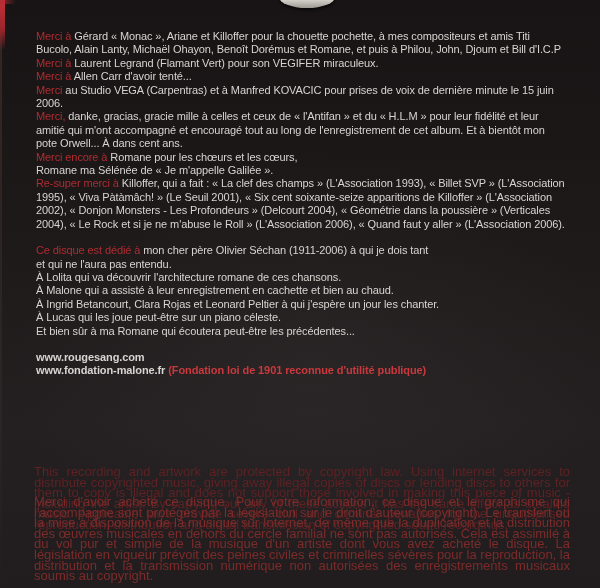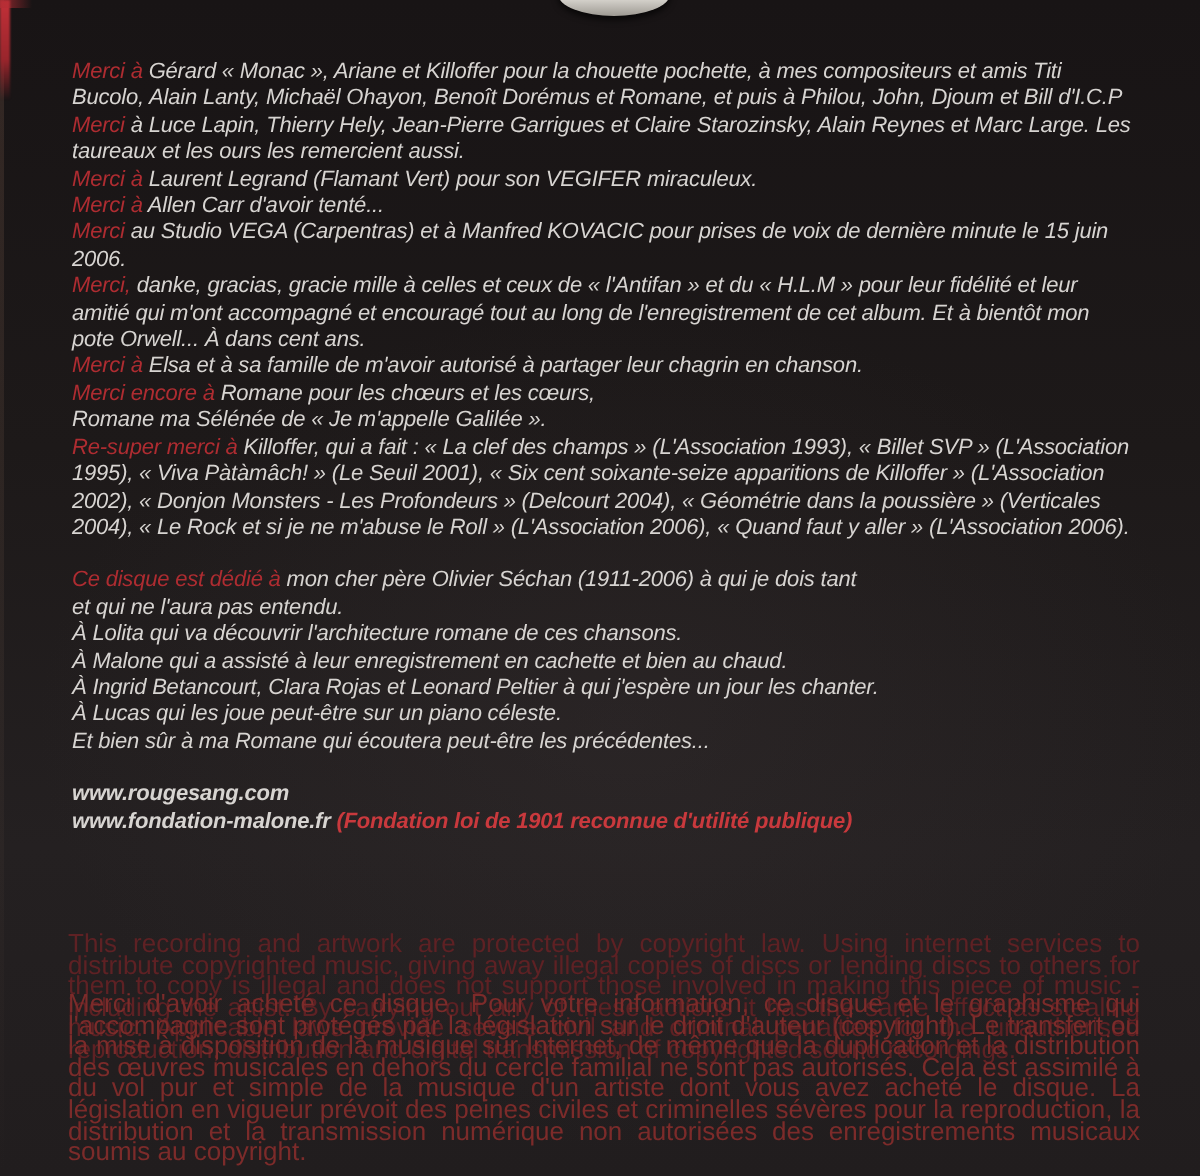--- a/index.html
+++ b/index.html
@@ -26,21 +26,21 @@
   .disc-arc{
     position:absolute;left:279px;top:-14px;width:56px;height:22px;border-radius:50%;
     background:linear-gradient(180deg,#ffffff 20%, #d8d5cf 60%, #9e9a93 100%);
     box-shadow:0 2px 3px rgba(0,0,0,.65);
   }
   .credits{
     position:absolute;left:36px;top:30px;width:532px;
     font-size:11px;line-height:13.4px;letter-spacing:-0.1px;
     color:#d7d4d1;
   }
-  .para{margin:0;white-space:pre-line;font-style:italic;}
+  .para{margin:0;white-space:pre-line;}
   .para.gap{margin-top:13px;}
   .para.bold{font-weight:bold;}
   .fineprint{
     position:absolute;left:34px;width:536px;
     font-size:13px;line-height:10.6px;letter-spacing:0;
     text-align:justify;
   }
   .fineprint.en{top:467px;color:#5e2124;}
   .fineprint.fr{top:497px;color:#7c2b2a;}
 </style>
@@ -48,26 +48,24 @@
 <body>
 
 <div class="screen">
   <div class="scan-edge-left"></div>
   <div class="red-smudge"></div>
   <div class="red-smudge-top"></div>
   <div class="disc-arc"></div>
 
   <div class="credits">
       <p class="para"><span style="color: rgb(174, 44, 49);">Merci à </span><span>Gérard « Monac », Ariane et Killoffer pour la chouette pochette, à mes compositeurs et amis Titi Bucolo, Alain Lanty, Michaël Ohayon, Benoît Dorémus et Romane, et puis à Philou, John, Djoum et Bill d'I.C.P</span></p>
-      <p class="para"><span style="color: rgb(174, 44, 49);">Merci </span><span>à Luce Lapin, Thierry Hely, Jean-Pierre Garrigues et Claire Starozinsky, Alain Reynes et Marc Large. Les taureaux et les ours les remercient aussi.</span></p>
       <p class="para"><span style="color: rgb(174, 44, 49);">Merci à </span><span>Laurent Legrand (Flamant Vert) pour son VEGIFER miraculeux.</span></p>
       <p class="para"><span style="color: rgb(174, 44, 49);">Merci à </span><span>Allen Carr d'avoir tenté...</span></p>
       <p class="para"><span style="color: rgb(174, 44, 49);">Merci </span><span>au Studio VEGA (Carpentras) et à Manfred KOVACIC pour prises de voix de dernière minute le 15 juin 2006.</span></p>
       <p class="para"><span style="color: rgb(174, 44, 49);">Merci, </span><span>danke, gracias, gracie mille à celles et ceux de « l'Antifan » et du « H.L.M » pour leur fidélité et leur amitié qui m'ont accompagné et encouragé tout au long de l'enregistrement de cet album. Et à bientôt mon pote Orwell... À dans cent ans.</span></p>
-      <p class="para"><span style="color: rgb(174, 44, 49);">Merci à </span><span>Elsa et à sa famille de m'avoir autorisé à partager leur chagrin en chanson.</span></p>
       <p class="para"><span style="color: rgb(174, 44, 49); margin-top: 36px;">Merci encore à </span><span>Romane pour les chœurs et les cœurs,
 Romane ma Sélénée de « Je m'appelle Galilée ».</span></p>
       <p class="para"><span style="color: rgb(174, 44, 49);">Re-super merci à </span><span>Killoffer, qui a fait : « La clef des champs » (L'Association 1993), « Billet SVP » (L'Association 1995), « Viva Pàtàmâch! » (Le Seuil 2001), « Six cent soixante-seize apparitions de Killoffer » (L'Association 2002), « Donjon Monsters - Les Profondeurs » (Delcourt 2004), « Géométrie dans la poussière » (Verticales 2004), « Le Rock et si je ne m'abuse le Roll » (L'Association 2006), « Quand faut y aller » (L'Association 2006).</span></p>
       <p class="para gap"><span style="color: rgb(174, 44, 49);">Ce disque est dédié à </span><span>mon cher père Olivier Séchan (1911-2006) à qui je dois tant
 et qui ne l'aura pas entendu.
 À Lolita qui va découvrir l'architecture romane de ces chansons.
 À Malone qui a assisté à leur enregistrement en cachette et bien au chaud.
 À Ingrid Betancourt, Clara Rojas et Leonard Peltier à qui j'espère un jour les chanter.
 À Lucas qui les joue peut-être sur un piano céleste.
 Et bien sûr à ma Romane qui écoutera peut-être les précédentes...</span></p>

